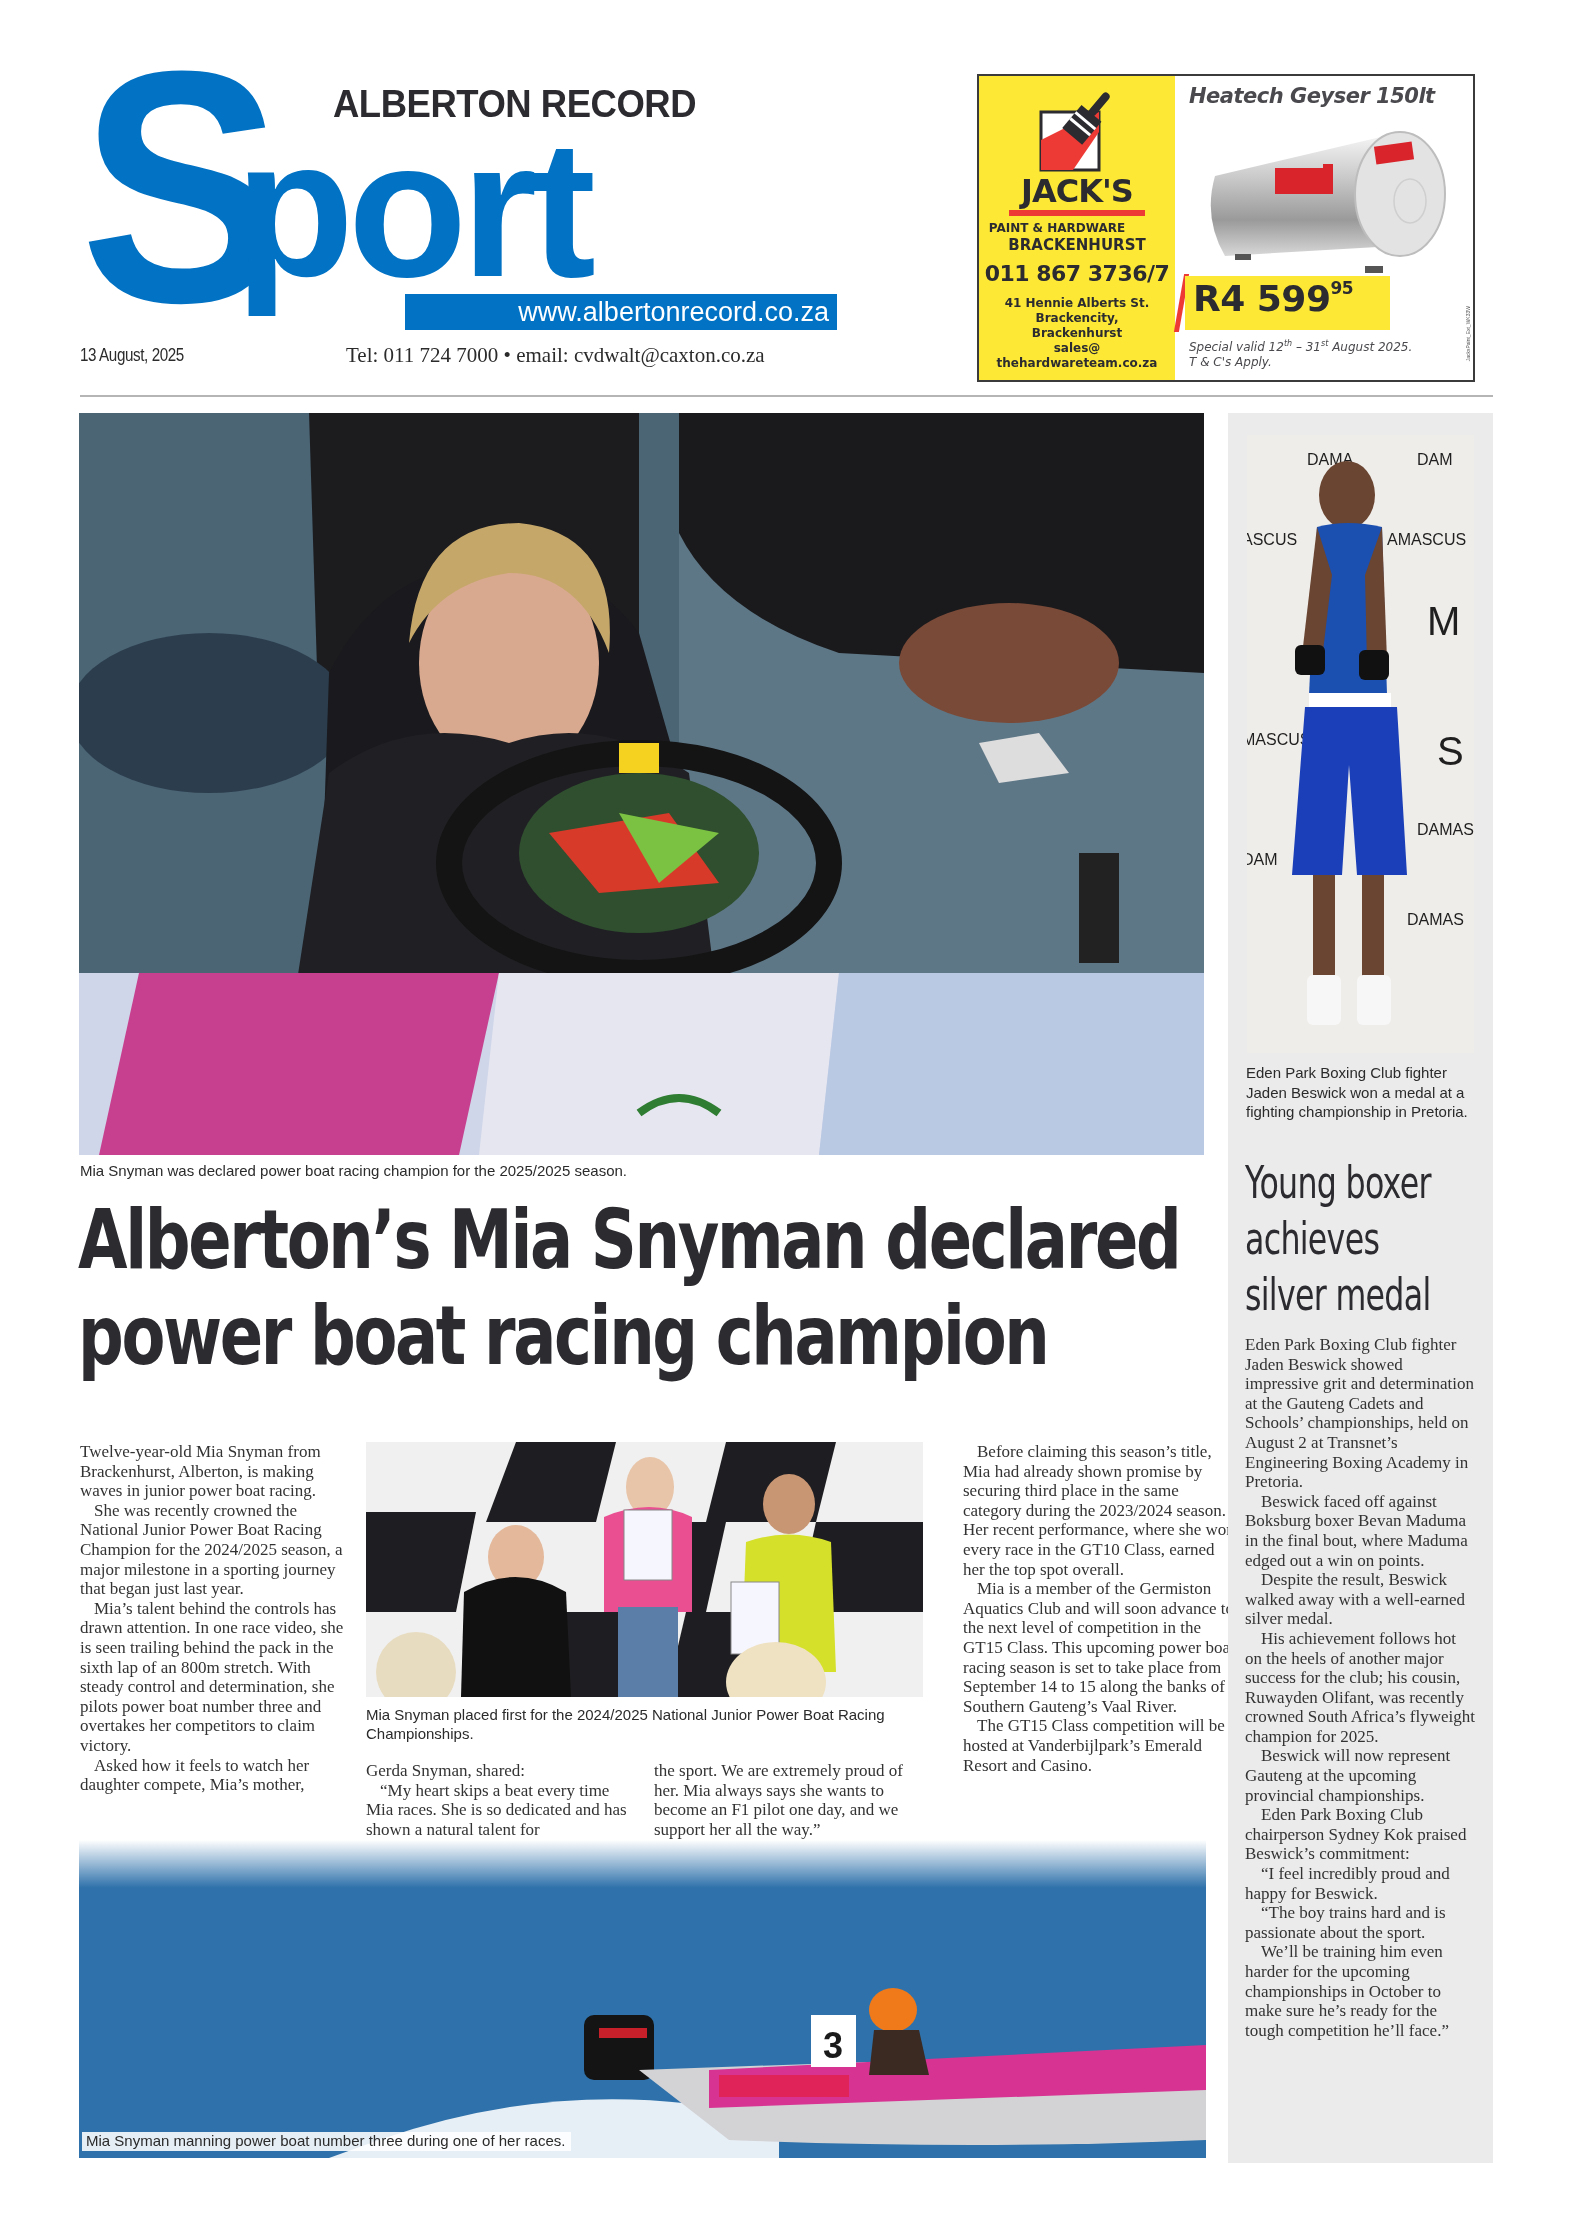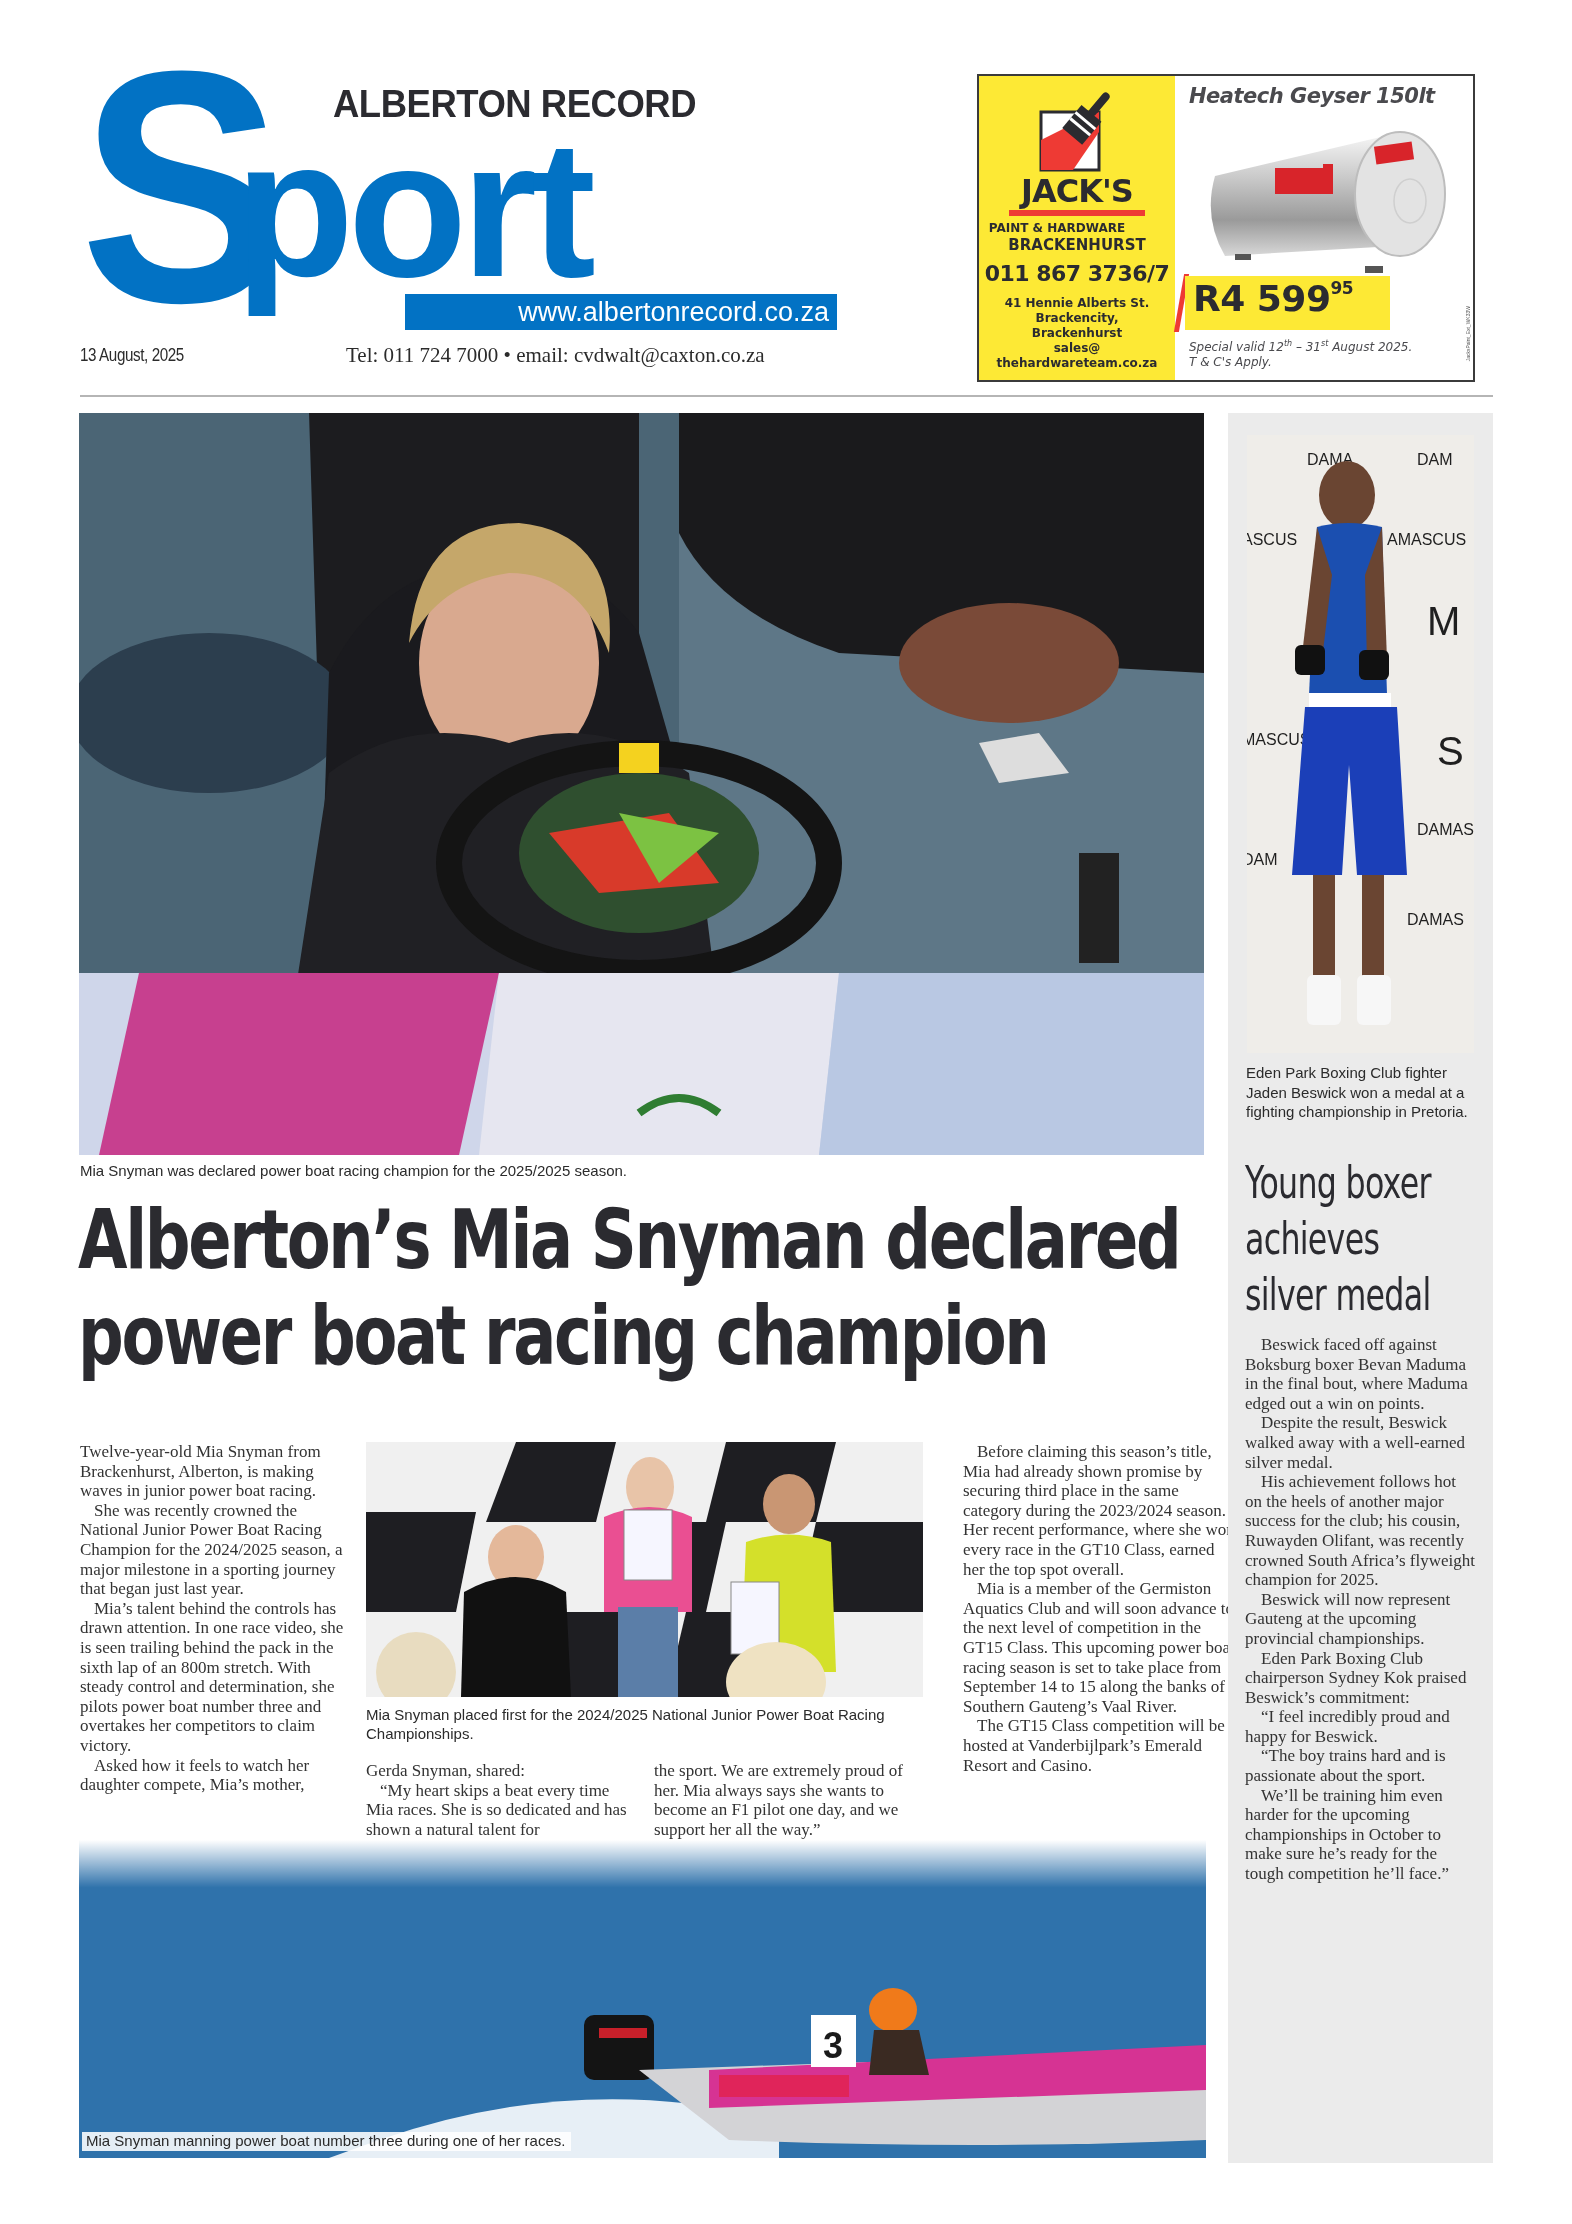--- a/index.html
+++ b/index.html
@@ -266,20 +266,21 @@
     <rect x="110" y="540" width="34" height="50" rx="6" fill="#f7f7f7"></rect>
   </svg>
 </div>
 <div class="abs cap-boxer">Eden Park Boxing Club fighter Jaden Beswick won a medal at a fighting championship in Pretoria.</div>
 <div class="abs side-head">
   <div>Young boxer</div>
   <div>achieves</div>
   <div>silver medal</div>
 </div>
 <div class="abs side-body">
+  <p class="first">Eden Park Boxing Club fighter Jaden Beswick showed impressive grit and determination at the Gauteng Cadets and Schools’ championships, held on August 2 at Transnet’s Engineering Boxing Academy in Pretoria.</p>
   <p>Beswick faced off against Boksburg boxer Bevan Maduma in the final bout, where Maduma edged out a win on points.</p>
   <p>Despite the result, Beswick walked away with a well-earned silver medal.</p>
   <p>His achievement follows hot on the heels of another major success for the club; his cousin, Ruwayden Olifant, was recently crowned South Africa’s flyweight champion for 2025.</p>
   <p>Beswick will now represent Gauteng at the upcoming provincial championships.</p>
   <p>Eden Park Boxing Club chairperson Sydney Kok praised Beswick’s commitment:</p>
   <p>“I feel incredibly proud and happy for Beswick.</p>
   <p>“The boy trains hard and is passionate about the sport.</p>
   <p>We’ll be training him even harder for the upcoming championships in October to make sure he’s ready for the tough competition he’ll face.”</p>
 </div>
 

